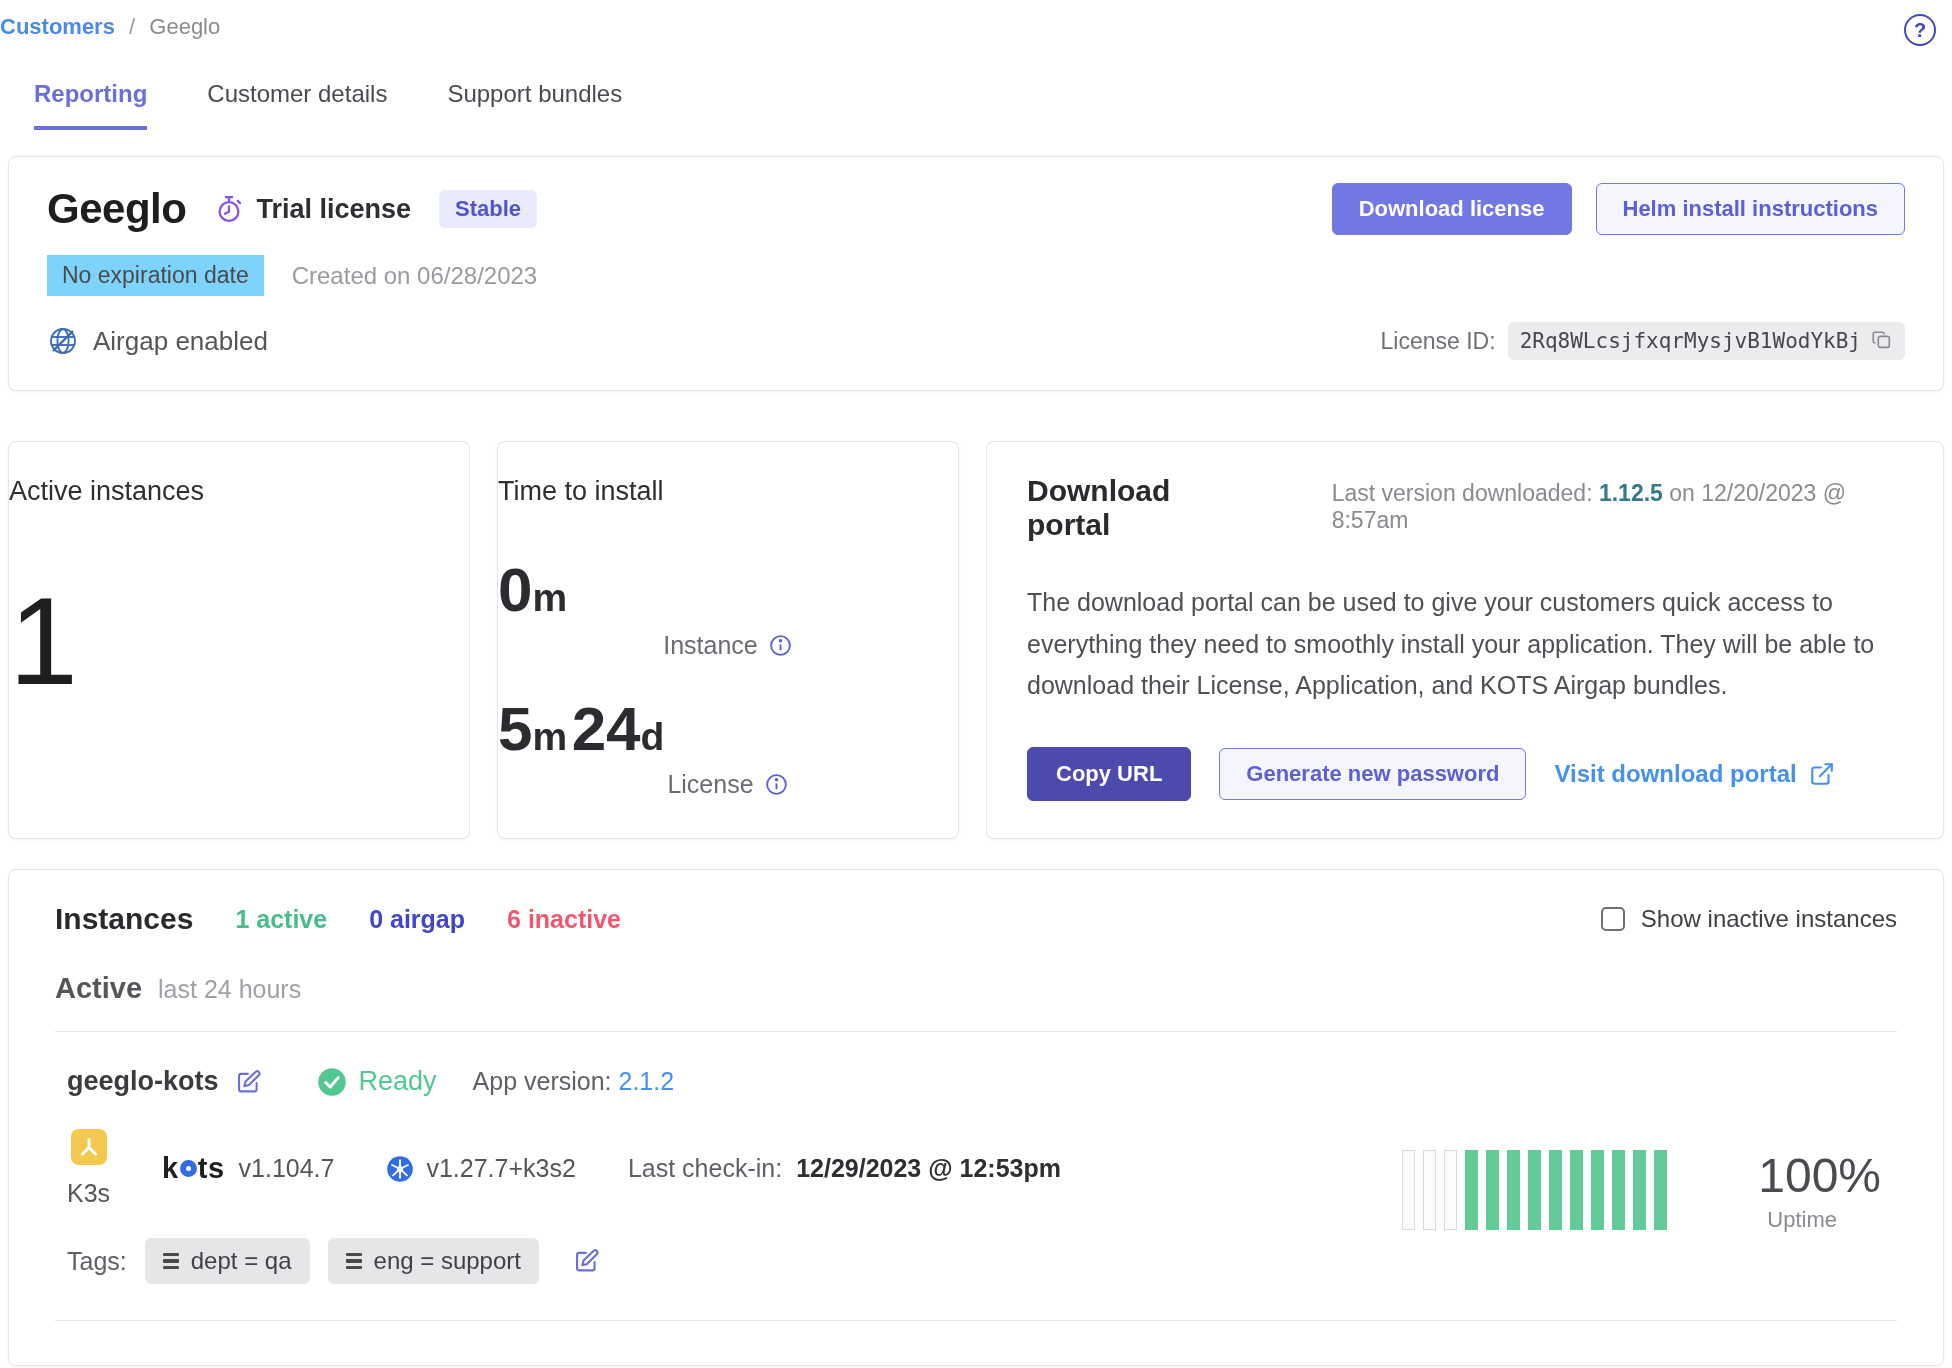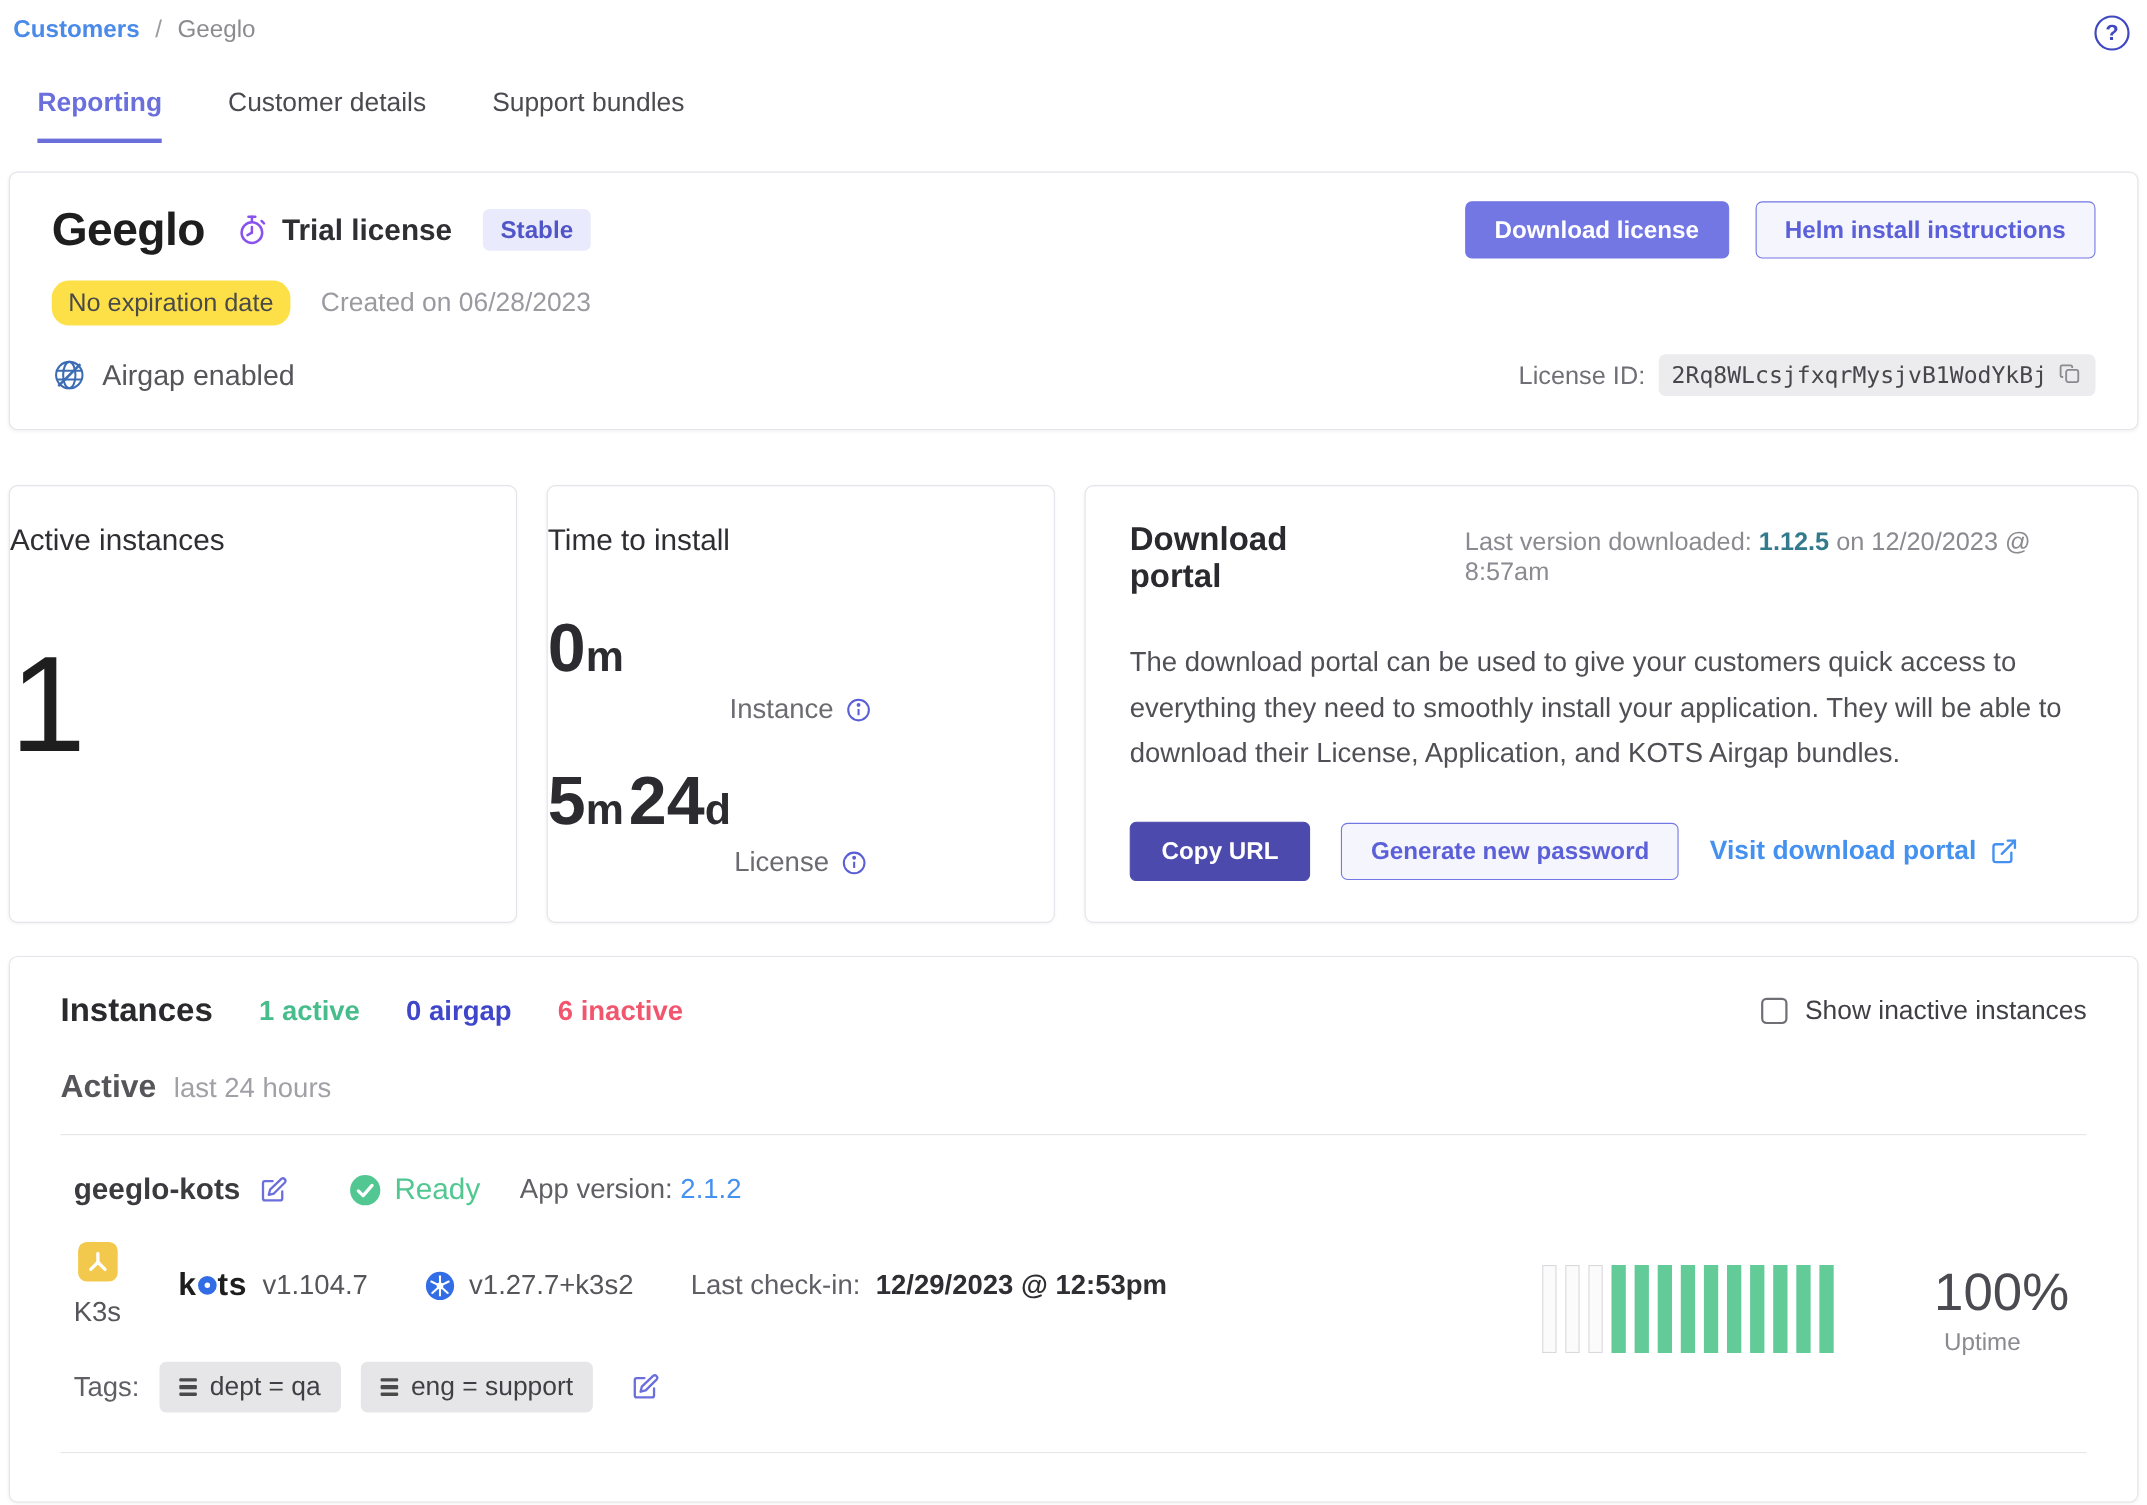--- a/index.html
+++ b/index.html
@@ -8,21 +8,21 @@
     font-family: "Liberation Sans", sans-serif;
     background: #f4f5f8;
     color: #323232;
     width: 1952px;
   }
   .page { background: #ffffff; padding: 0 0 2px 0; }
 
   
   .topbar {
     display: flex; justify-content: space-between; align-items: flex-start;
-    padding: 14px 16px 0 12px;
+    padding: 14px 16px 0 0;
   }
   .breadcrumb { font-size: 22px; }
   .breadcrumb .crumb-link { color: #4a8ae8; font-weight: 700; cursor: pointer; }
   .breadcrumb .crumb-sep { color: #9a9aa0; margin: 0 8px; }
   .breadcrumb .crumb-current { color: #8b8b90; }
   .help-btn {
     width: 32px; height: 32px; border-radius: 50%;
     border: 2.5px solid #3f48c0; color: #3f48c0;
     display: flex; align-items: center; justify-content: center;
     font-size: 20px; font-weight: 700; cursor: pointer; background: #fff;
@@ -55,22 +55,22 @@
   .lrow-a .right { margin-left: auto; display: flex; gap: 24px; }
   .btn { border-radius: 6px; font-size: 22px; font-weight: 600; cursor: pointer; font-family: inherit; }
   .btn-outline-purple {
     background: #f5f5fe; border: 1px solid #7377e4; color: #5b60d8; padding: 12px 26px;
   }
   .btn-solid-purple {
     background: #7377e4; border: 1px solid #7377e4; color: #ffffff; padding: 12px 26px;
   }
   .lrow-b { margin-top: 20px; gap: 28px; }
   .badge-gray {
-    font-size: 23px; color: #4a4a4a; background: #fde047;
-    padding: 7px 15px; border-radius: 16px;
+    font-size: 23px; color: #4a4a4a; background: #7dd3fc;
+    padding: 7px 15px; border-radius: 0;
   }
   .created-on { font-size: 24px; color: #9a9aa0; }
   .lrow-c { margin-top: 26px; justify-content: space-between; }
   .airgap { display: flex; align-items: center; gap: 14px; font-size: 26px; color: #55555a; }
   .license-id-wrap { display: flex; align-items: center; gap: 12px; }
   .license-id-label { font-size: 23px; color: #6f6f76; }
   .license-id-chip {
     display: flex; align-items: flex-start; gap: 10px;
     background: #ececee; border-radius: 6px; padding: 7px 12px;
     font-family: "DejaVu Sans Mono", monospace; font-size: 21px; color: #46464c;

